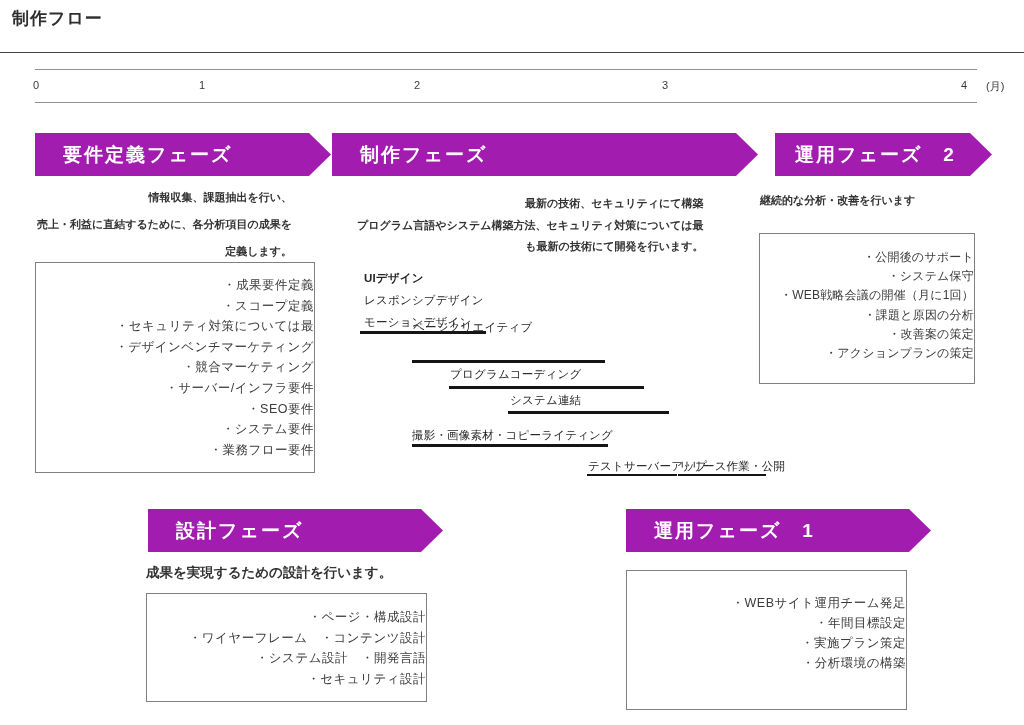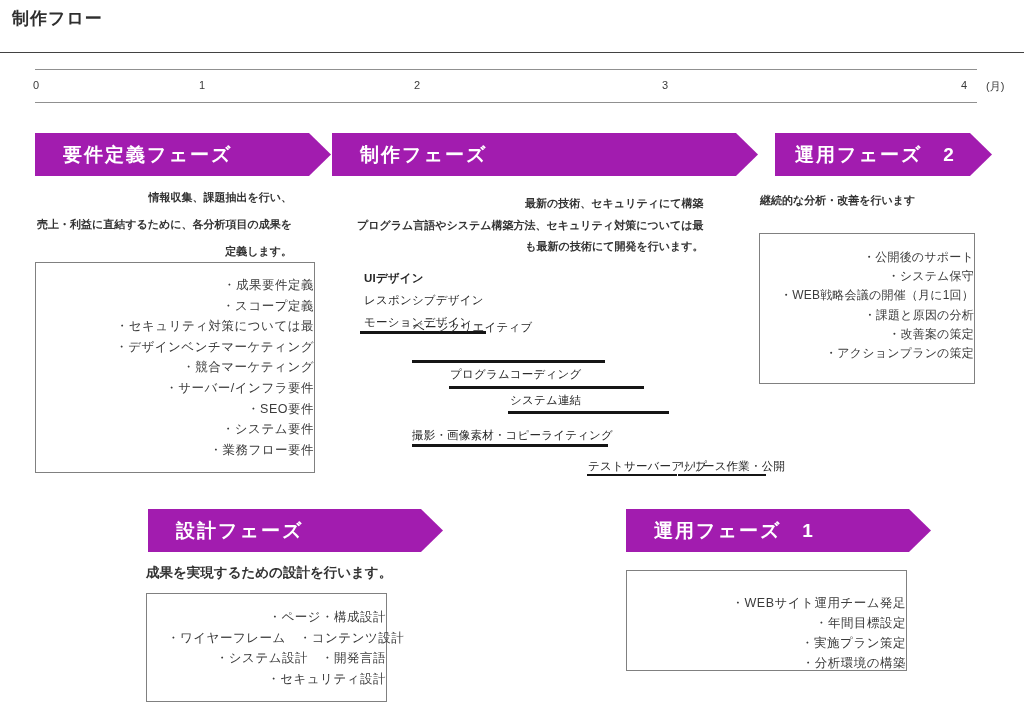--- a/index.html
+++ b/index.html
@@ -117,30 +117,30 @@
   </div>
 
   <div class="abs banner" style="left:148px;top:509px;width:295px;">
     <span class="banner-label">設計フェーズ</span>
   </div>
   <div class="abs banner" style="left:626px;top:509px;width:305px;">
     <span class="banner-label">運用フェーズ　1</span>
   </div>
 
   <div class="abs desc" style="left:146px;top:564px;font-size:13.5px;">成果を実現するための設計を行います。</div>
-  <div class="abs listbox list-c" style="left:146px;top:593px;width:241px;height:109px;padding:13px 0 0 20px;">
+  <div class="abs listbox list-c" style="left:146px;top:593px;width:281px;height:109px;padding:13px 0 0 20px;">
     <ul>
       <li>・ページ・構成設計</li>
       <li>・ワイヤーフレーム　・コンテンツ設計</li>
       <li>・システム設計　・開発言語</li>
       <li>・セキュリティ設計</li>
     </ul>
   </div>
 
-  <div class="abs listbox list-d" style="left:626px;top:570px;width:281px;height:101px;padding:22px 0 0 20px;">
+  <div class="abs listbox list-d" style="left:626px;top:570px;width:281px;height:140px;padding:22px 0 0 20px;">
     <ul>
       <li>・WEBサイト運用チーム発足</li>
       <li>・年間目標設定</li>
       <li>・実施プラン策定</li>
       <li>・分析環境の構築</li>
     </ul>
   </div>
 
 </div>
 

